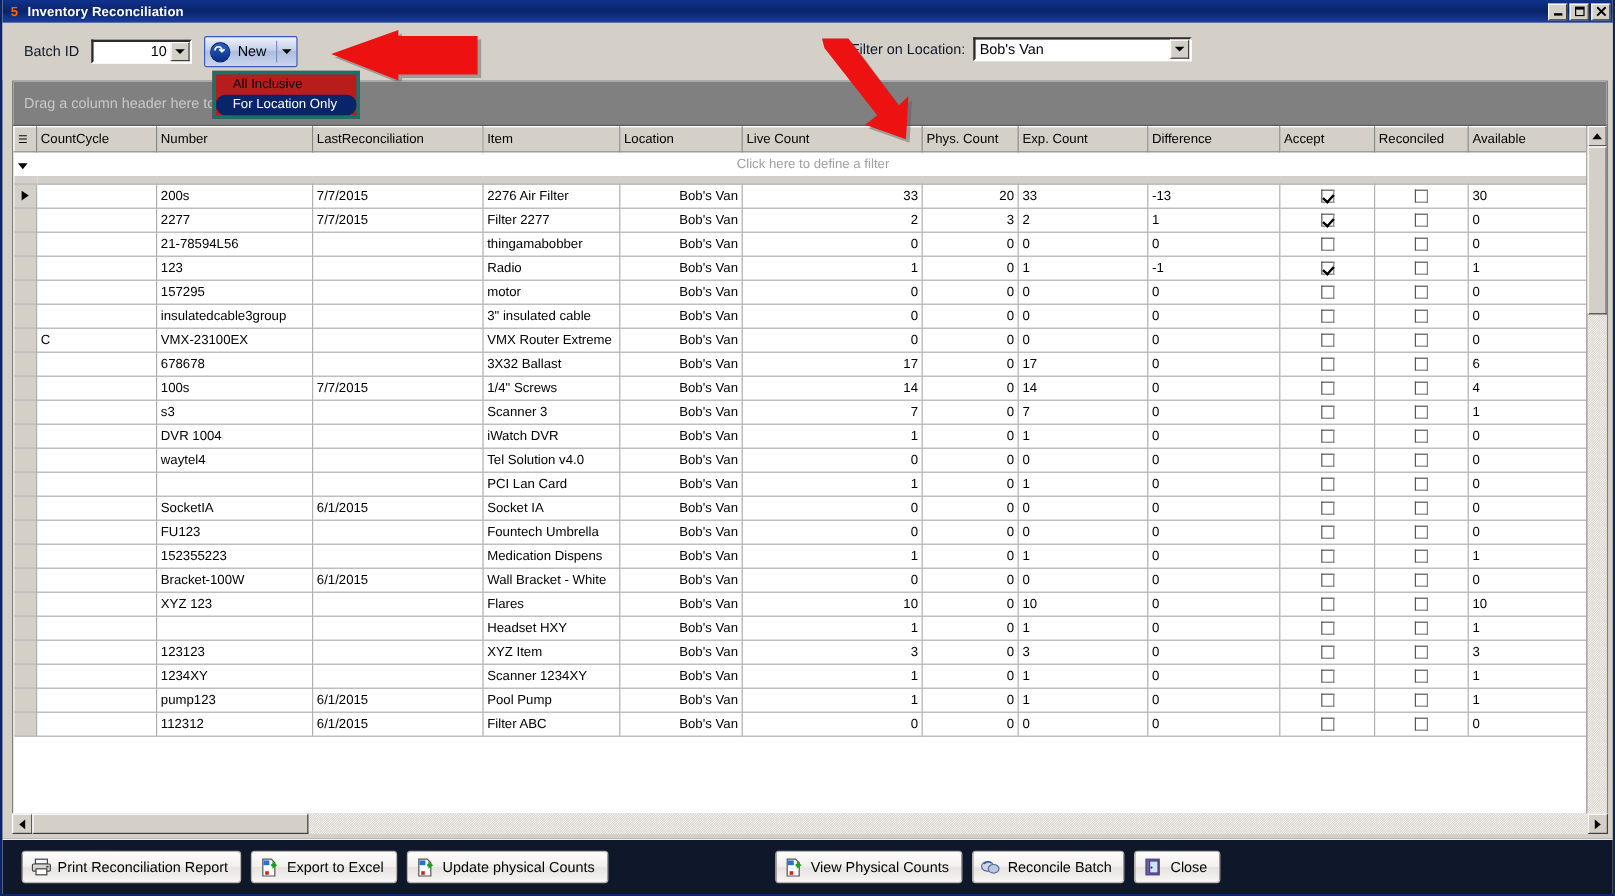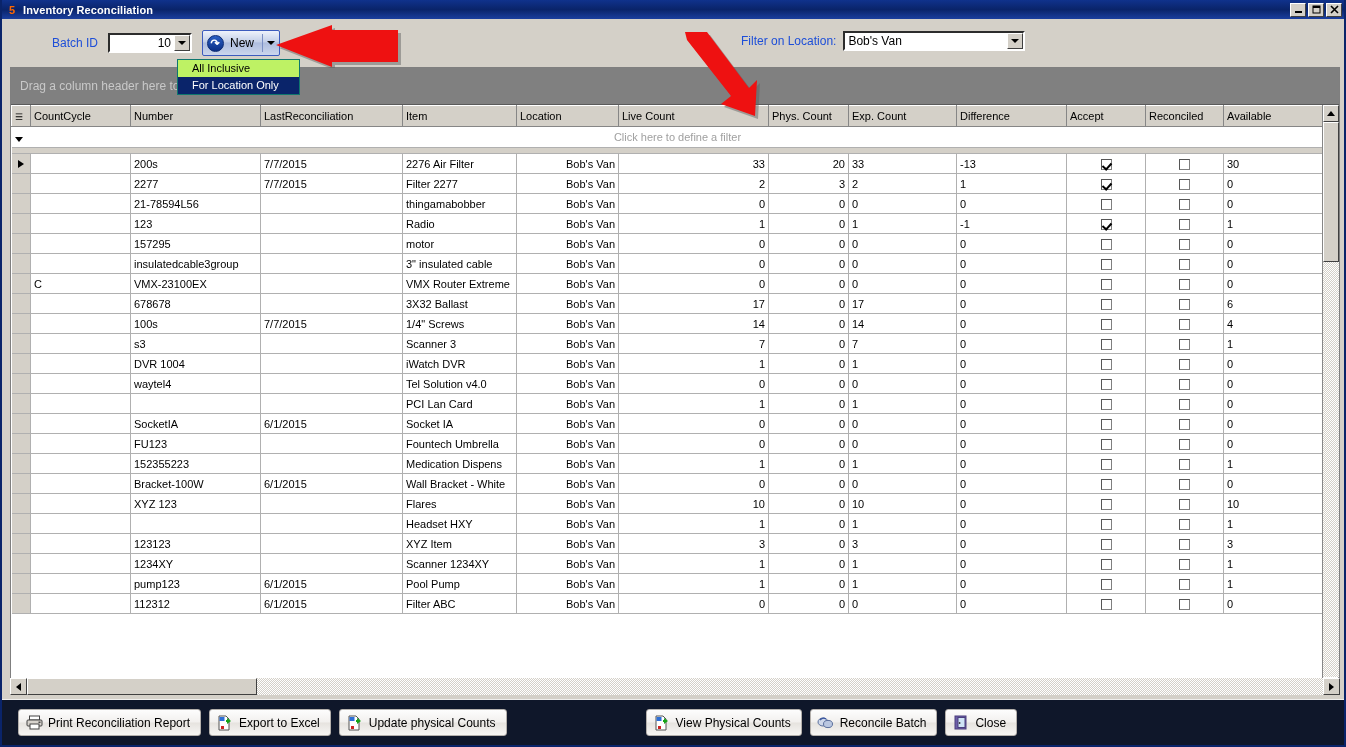--- a/index.html
+++ b/index.html
@@ -54,21 +54,21 @@
   }
 
   
   #toolbar {
     position: relative;
     height: 48px;
     background: #d4d0c8;
     display: flex; align-items: center;
     padding-left: 18px;
   }
-  .lbl { font-size: 12px; color: #1d4ed8; margin-left: 32px; }
+  .lbl { font-size: 12px; color: #0f172a; }
   
   #batchcombo {
     display: inline-flex;
     width: 84px; height: 20px;
     margin-left: 10px;
     border: 2px inset #d4d0c8;
     border-top-color: #808080; border-left-color: #808080;
     border-right-color: #ffffff; border-bottom-color: #ffffff;
     background: #fff;
     align-items: stretch;
@@ -125,31 +125,31 @@
     width: 1px; background: #7a8fc4; margin: 2px 0;
   }
   #newbtn .ndrop {
     width: 15px; display: flex; align-items: center; justify-content: center;
   }
   
   #newmenu {
     position: absolute;
     left: 175px; top: 59px;
     width: 123px;
-    background: #bef264;
-    border: 1px solid #0f766e;
+    background: #b91c1c;
+    border: 3px solid #0f766e;
     z-index: 40;
   }
   #newmenu .mi {
     height: 17px; line-height: 17px;
     padding-left: 14px;
     font-size: 11px; color: #000;
     white-space: nowrap;
   }
-  #newmenu .mi.sel { background: #0a246a; color: #fff; }
+  #newmenu .mi.sel { background: #0a246a; color: #fff; border-radius: 8px; }
 
   
   #filterwrap {
     position: absolute; left: 707px; top: 12px;
     display: flex; align-items: center;
   }
   #loccombo {
     width: 182px; height: 20px;
     margin-left: 7px;
     border: 2px inset #d4d0c8;

